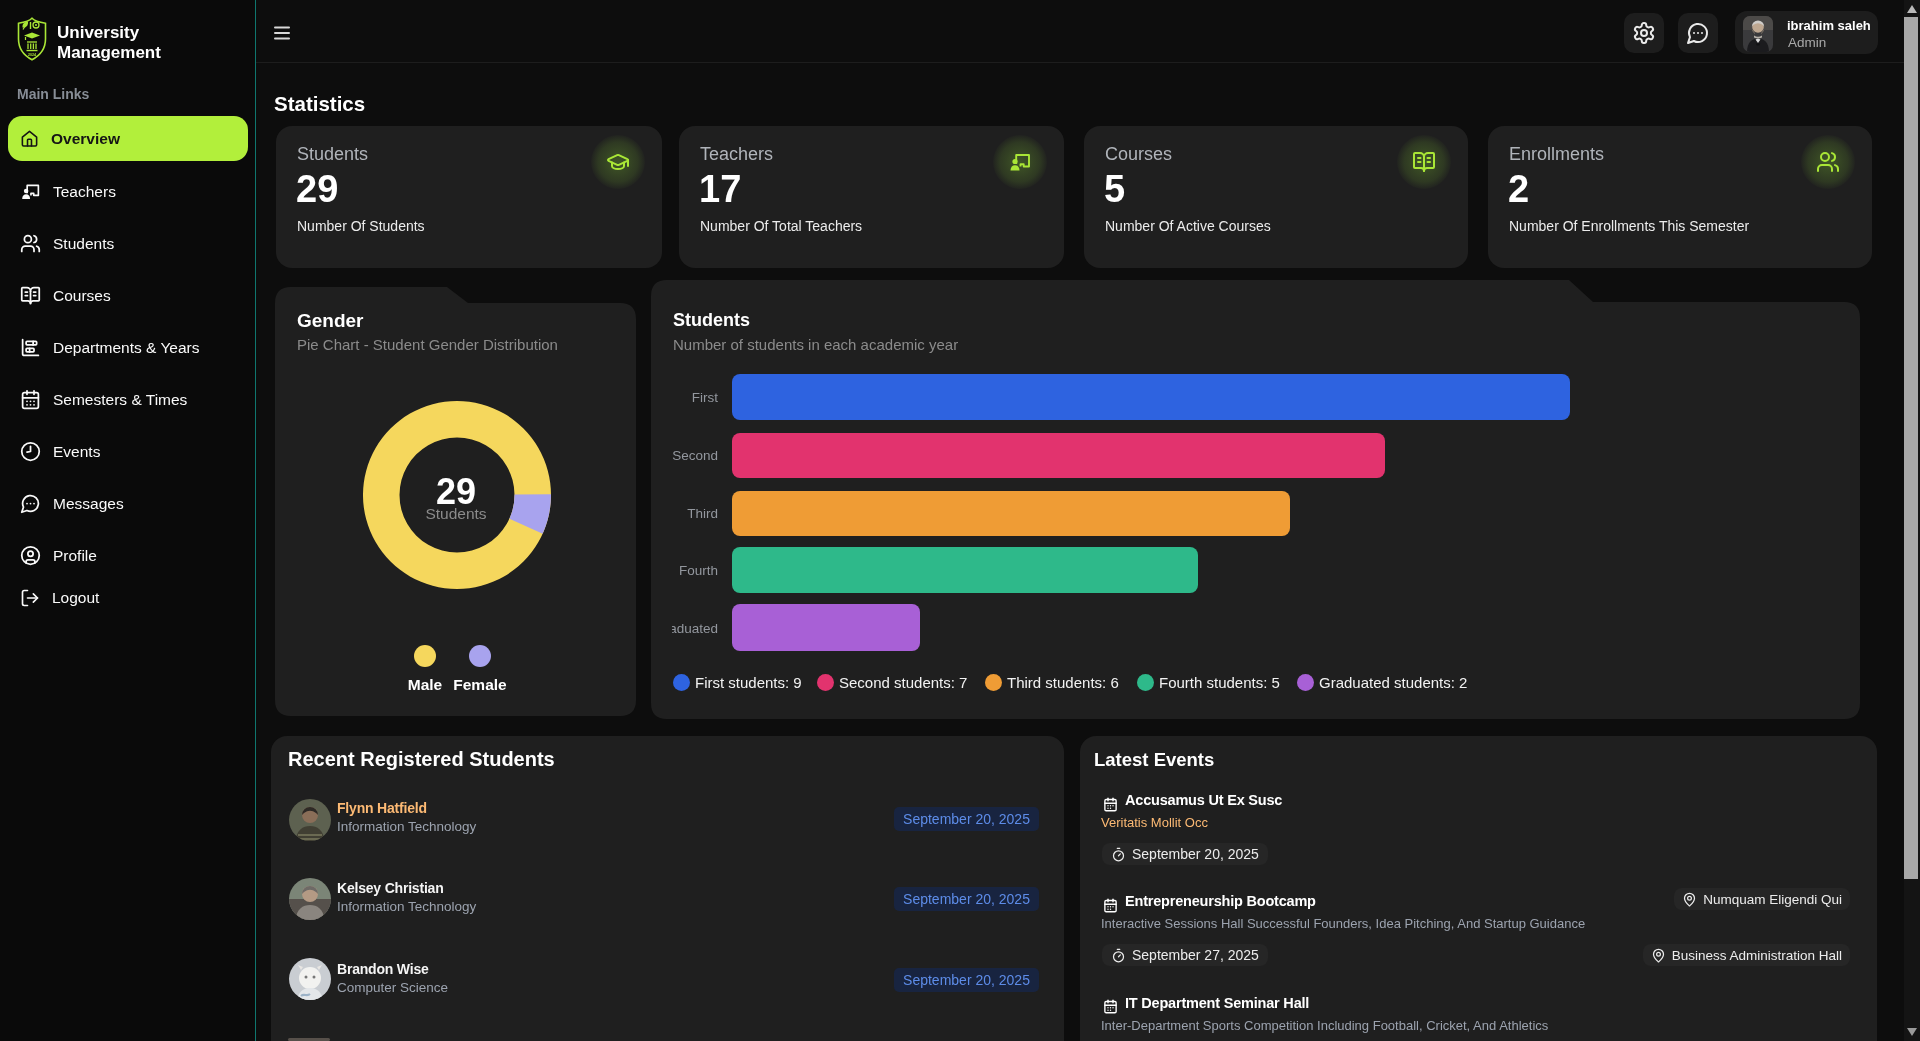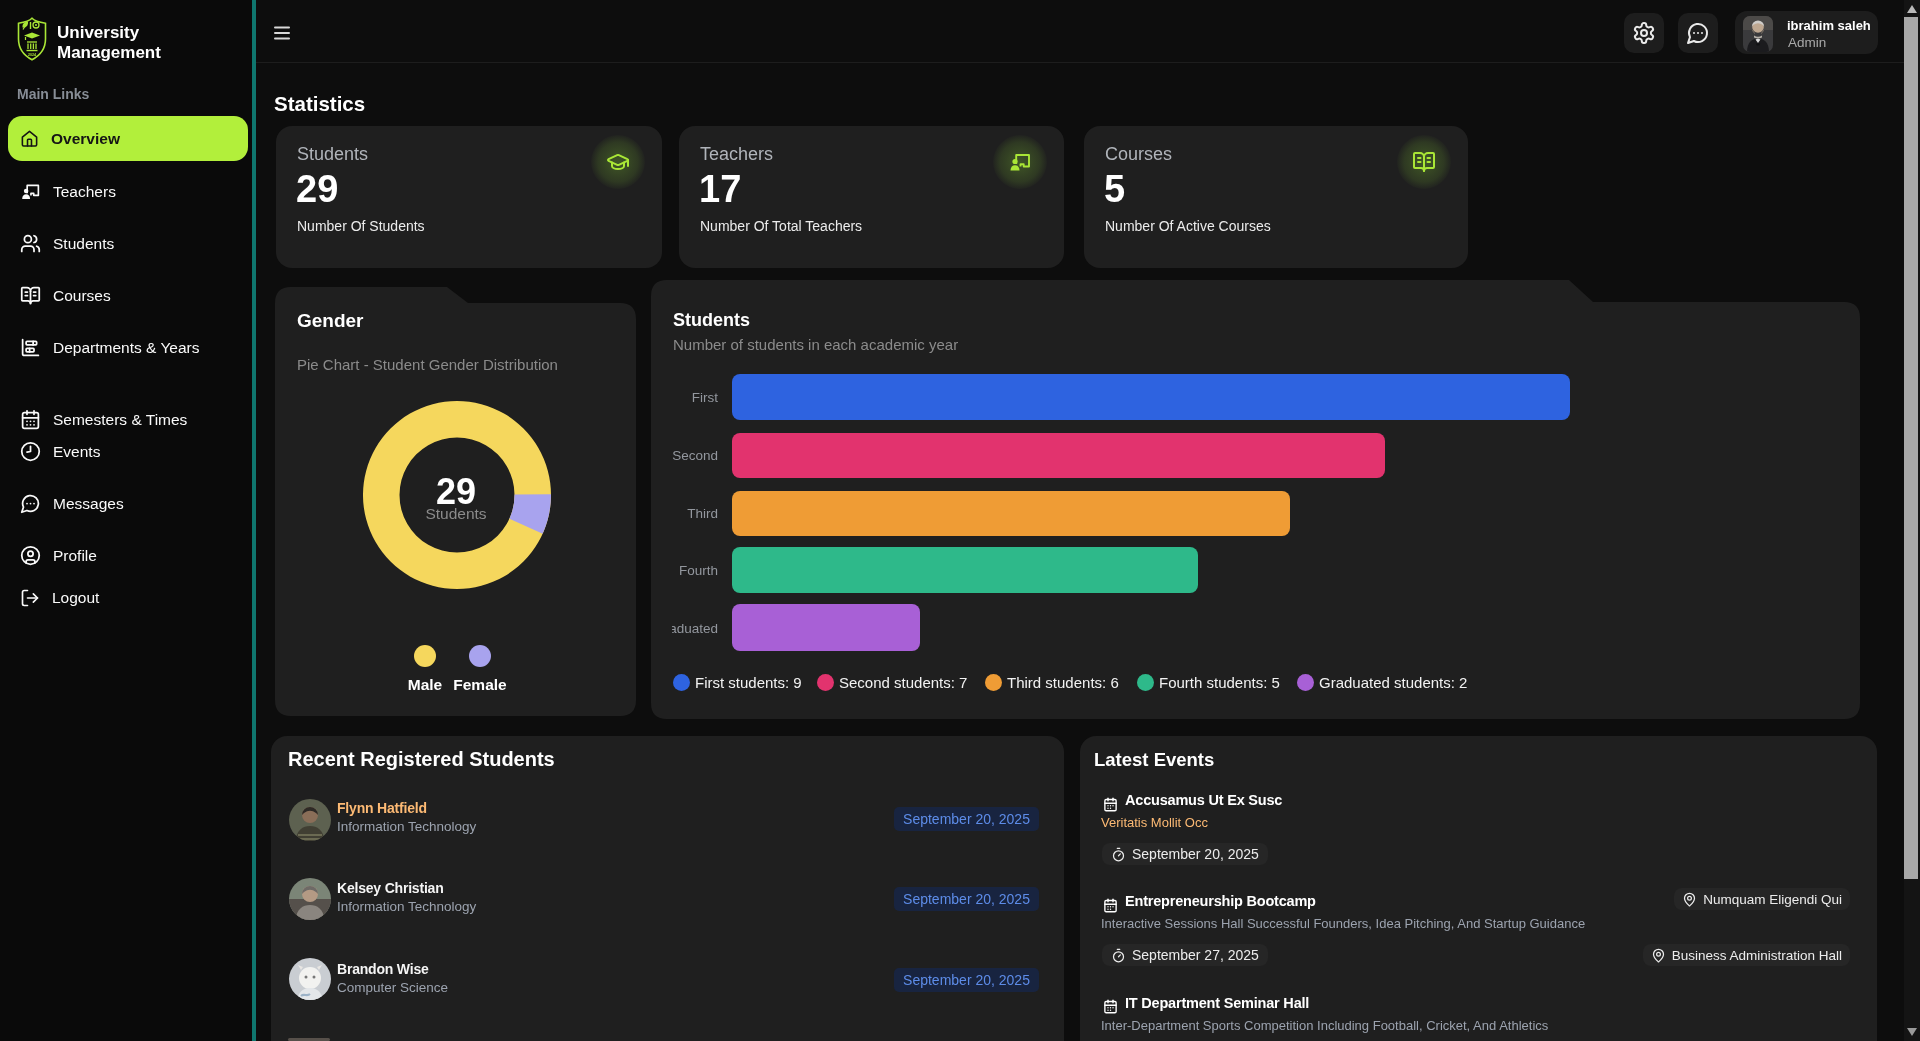--- a/index.html
+++ b/index.html
@@ -3,21 +3,21 @@
 <meta charset="utf-8">
 <style>
   * { margin:0; padding:0; box-sizing:border-box; }
   html,body { width:1920px; height:1041px; overflow:hidden; background:#0d0d0d; }
   body { font-family:"Liberation Sans", sans-serif; }
   #page { position:relative; width:1920px; height:1041px; overflow:hidden; }
   .abs { position:absolute; }
   svg { display:block; }
 
   
-  #sidebar { position:absolute; left:0; top:0; width:256px; height:1041px; background:#0a0a0a; border-right:4px solid #0f766e; }
+  #sidebar { position:absolute; left:0; top:0; width:256px; height:1041px; background:#0a0a0a; border-right:1px solid #0f766e; }
   .navitem { position:absolute; left:20px; display:flex; align-items:center; gap:12px; color:#fafafa; font-size:15.5px; font-weight:500; }
   #overview-pill { position:absolute; left:8px; top:116px; width:240px; height:45px; background:#b2ef3b; border-radius:14px; }
 
   
   #topbar { position:absolute; left:256px; top:0; width:1648px; height:63px; background:#0d0d0d; border-bottom:1px solid #1d1d1d; }
   .tbtn { position:absolute; top:13px; width:40px; height:40px; background:#1d1d1d; border-radius:10px; display:flex; align-items:center; justify-content:center; }
 
   
   .card { position:absolute; background:#1f1f1f; border-radius:16px; }
   .stat-title { position:absolute; left:21px; top:18px; font-size:18px; color:#b0b4ba; }
@@ -103,21 +103,21 @@
     <div class="navitem" style="top:337px;">
       <svg width="21" height="21" viewBox="0 0 24 24" fill="none" stroke="#fafafa" stroke-width="2" stroke-linecap="round" stroke-linejoin="round">
           <path d="M3 3v16a2 2 0 0 0 2 2h16"></path>
           <rect x="7" y="13" width="9" height="4" rx="1"></rect>
           <rect x="7" y="5" width="12" height="4" rx="1"></rect>
           <path d="M11 13v4"></path>
           <path d="M15 5v4"></path>
         </svg>
       <span>Departments &amp; Years</span>
     </div>
-    <div class="navitem" style="top:409px;justify-content:space-between;">
+    <div class="navitem" style="top:389px;justify-content:space-between;">
       <svg width="21" height="21" viewBox="0 0 24 24" fill="none" stroke="#fafafa" stroke-width="2" stroke-linecap="round" stroke-linejoin="round">
           <rect x="3" y="4" width="18" height="18" rx="2"></rect>
           <path d="M8 2v4"></path>
           <path d="M16 2v4"></path>
           <path d="M3 10h18"></path>
           <path d="M8 14h.01"></path>
           <path d="M12 14h.01"></path>
           <path d="M16 14h.01"></path>
           <path d="M8 18h.01"></path>
           <path d="M12 18h.01"></path>
@@ -234,26 +234,39 @@
       <svg width="24" height="24" viewBox="0 0 24 24" fill="none" stroke="#a9e636" stroke-width="2" stroke-linecap="round" stroke-linejoin="round">
           <path d="M12 7v14"></path>
           <path d="M3 18a1 1 0 0 1-1-1V4a1 1 0 0 1 1-1h5a4 4 0 0 1 4 4 4 4 0 0 1 4-4h5a1 1 0 0 1 1 1v13a1 1 0 0 1-1 1h-6a3 3 0 0 0-3 3 3 3 0 0 0-3-3z"></path>
           <path d="M6 8h2.5"></path>
           <path d="M6 12h2.5"></path>
           <path d="M15.5 8h2.5"></path>
           <path d="M15.5 12h2.5"></path>
         </svg>
     </div>
   </div>
+  <div class="card" style="left:1488px; top:126px; width:384px; height:142px;">
+    <div class="stat-title">Enrollments</div>
+    <div class="stat-num">2</div>
+    <div class="stat-cap">Number Of Enrollments This Semester</div>
+    <div class="stat-glow">
+      <svg width="24" height="24" viewBox="0 0 24 24" fill="none" stroke="#a9e636" stroke-width="2" stroke-linecap="round" stroke-linejoin="round">
+          <path d="M16 21v-2a4 4 0 0 0-4-4H6a4 4 0 0 0-4 4v2"></path>
+          <circle cx="9" cy="7" r="4"></circle>
+          <path d="M22 21v-2a4 4 0 0 0-3-3.87"></path>
+          <path d="M16 3.13a4 4 0 0 1 0 7.75"></path>
+        </svg>
+    </div>
+  </div>
 
   <svg class="abs" style="left:275px; top:287px;" width="361" height="429" viewBox="0 0 361 429">
     <path d="M16 0 H172 L193 16 H345 Q361 16 361 32 V413 Q361 429 345 429 H16 Q0 429 0 413 V16 Q0 0 16 0 Z" fill="#1f1f1f"></path>
   </svg>
   <div class="abs" style="left:297px; top:310px; color:#fff; font-size:19px; font-weight:700;">Gender</div>
-  <div class="abs" style="left:297px; top:336px; color:#8b8b8b; font-size:15px;margin-top:20px;">Pie Chart - Student Gender Distribution</div>
+  <div class="abs" style="left:297px; top:336px; color:#8b8b8b; font-size:15px;">Pie Chart - Student Gender Distribution</div>
   <svg class="abs" style="left:362.5px; top:401px;" width="188" height="188" viewBox="0 0 188 188">
     <g transform="translate(94,94)">
       <path d="M0,-94.0 A94.0,94.0 0 1 1 -0.01,-94.0 Z M0,-57.5 A57.5,57.5 0 1 0 0.01,-57.5 Z" fill="#f5d75d" fill-rule="evenodd"></path>
       <path d="M94.00,-0.82 A94.0,94.0 0 0 1 85.67,38.68 L52.41,23.66 A57.5,57.5 0 0 0 57.50,-0.50 Z" fill="#a8a3ee"></path>
     </g>
   </svg>
   <div class="abs" style="left:416px; top:471px; width:80px; text-align:center; color:#fff; font-size:36px; font-weight:700;">29</div>
   <div class="abs" style="left:416px; top:505px; width:80px; text-align:center; color:#8b8b8b; font-size:15.5px;">Students</div>
   <div class="abs" style="left:414px; top:645px; width:22px; height:22px; border-radius:50%; background:#f5d75d;"></div>
   <div class="abs" style="left:469px; top:645px; width:22px; height:22px; border-radius:50%; background:#a8a3ee;"></div>

